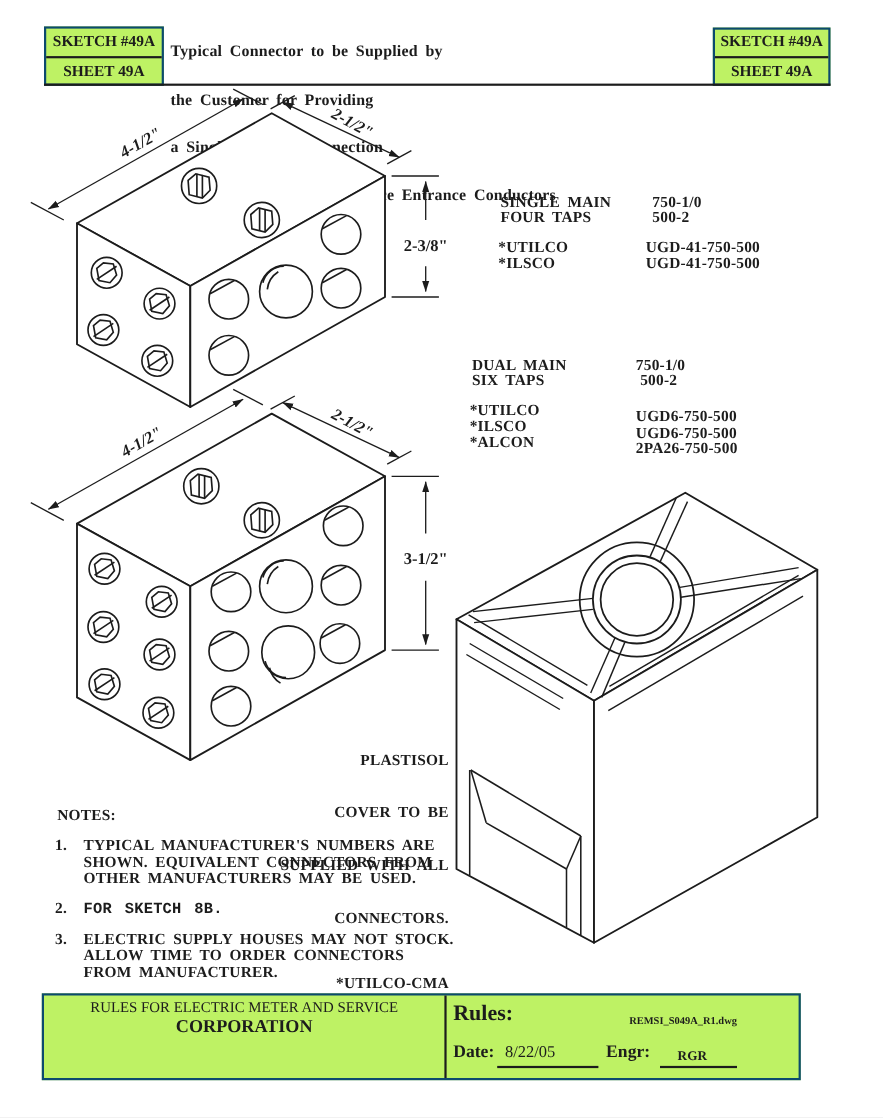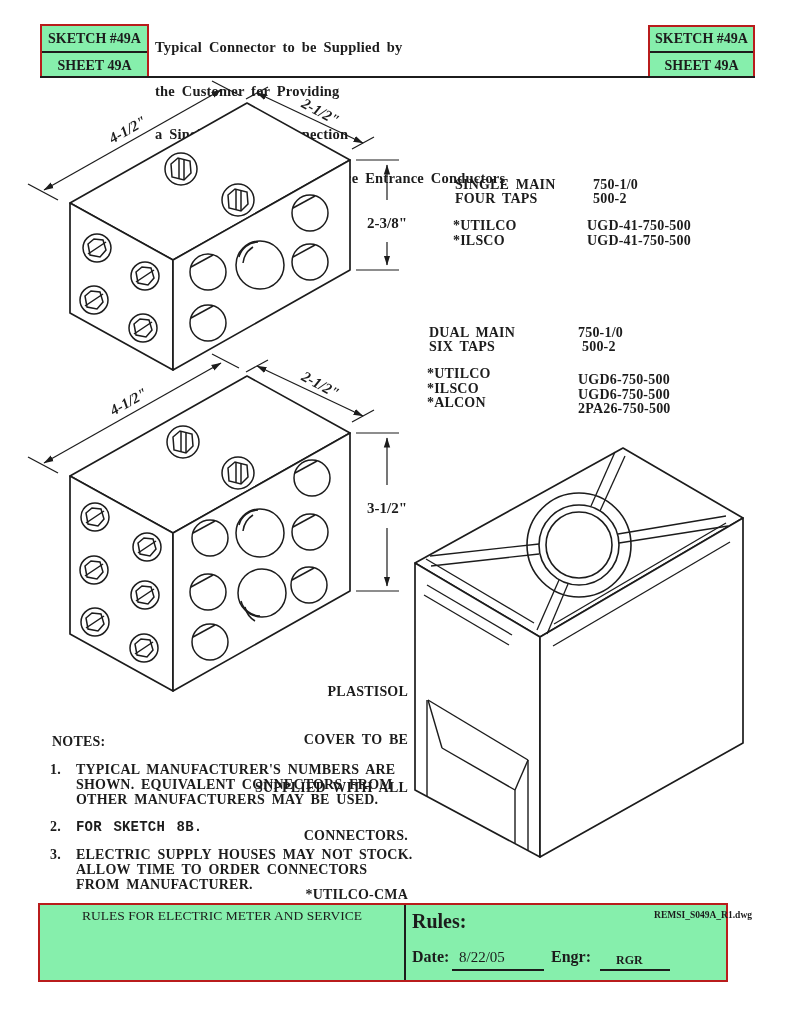--- a/index.html
+++ b/index.html
@@ -1,20 +1,20 @@
 <!DOCTYPE html>
 <html><head>
 <meta charset="utf-8">
 <style>
   html,body{margin:0;padding:0;background:#e8e8e8;}
   #page{position:relative;width:803px;height:1016px;background:#ffffff;overflow:hidden;
         font-family:"Liberation Serif","DejaVu Serif",serif;color:#1c1c1c;}
   .abs{position:absolute;}
   .cad{font-weight:bold;letter-spacing:0.2px;word-spacing:3px;white-space:pre;}
-  .box{border:2px solid #b91c1c;box-sizing:border-box;background:#86efac;}
+  .box{border:2px solid #0c4a6e;box-sizing:border-box;background:#bef264;}
   .cell{display:flex;align-items:center;justify-content:center;font-size:14px;font-weight:bold;}
   .hdiv{border-top:2px solid #1c1c1c;}
   svg{position:absolute;overflow:visible;}
   svg *{vector-effect:non-scaling-stroke;}
   .face{fill:#ffffff;stroke:#1c1c1c;stroke-width:1.7;stroke-linejoin:round;}
   .det{stroke:#1c1c1c;stroke-width:1.5;fill:none;}
   .dim{stroke:#1c1c1c;stroke-width:1.2;fill:none;}
   .dimtxt{font-family:"Liberation Serif","DejaVu Serif",serif;font-weight:bold;font-size:15px;fill:#1c1c1c;}
   .it{font-style:italic;}
   .tbl-label,.tbl-value{font-size:14px;}
@@ -243,24 +243,25 @@
     <span class="abs cad note-line" style="left:76px;top:847px;">ELECTRIC SUPPLY HOUSES MAY NOT STOCK.</span>
     <span class="abs cad note-line" style="left:76px;top:862px;">ALLOW TIME TO ORDER CONNECTORS</span>
     <span class="abs cad note-line" style="left:76px;top:877px;">FROM MANUFACTURER.</span>
   </div>
 
   <div class="abs box" style="left:38px;top:903px;width:690px;height:79px;">
     <div class="abs" style="left:364px;top:0;width:2px;height:75px;background:#1c1c1c;"></div>
 
     <div class="abs" style="left:0;top:3px;width:364px;text-align:center;">
       <div style="font-size:13.5px;line-height:16px;">RULES FOR ELECTRIC METER AND SERVICE</div>
+      <div style="font-size:16.5px;line-height:18px;font-weight:bold;">CORPORATION</div>
     </div>
 
     <span class="abs" style="left:372px;top:5px;font-size:20px;font-weight:bold;">Rules:</span>
-    <span class="abs" style="left:532px;top:5px;width:180px;text-align:right;font-size:9.5px;font-weight:bold;">REMSI_S049A_R1.dwg</span>
+    <span class="abs" style="left:532px;top:19px;width:180px;text-align:left;font-size:9.5px;font-weight:bold;">REMSI_S049A_R1.dwg</span>
 
     <span class="abs" style="left:372px;top:43px;font-size:16px;font-weight:bold;">Date:</span>
     <span class="abs" style="left:419px;top:44px;font-size:15px;">8/22/05</span>
     <div class="abs rule" style="left:412px;top:64px;width:92px;height:1.5px;"></div>
 
     <span class="abs" style="left:511px;top:43px;font-size:16px;font-weight:bold;">Engr:</span>
     <span class="abs" style="left:576px;top:48px;font-size:12px;font-weight:bold;">RGR</span>
     <div class="abs rule" style="left:560px;top:64px;width:70px;height:1.5px;"></div>
   </div>
 

